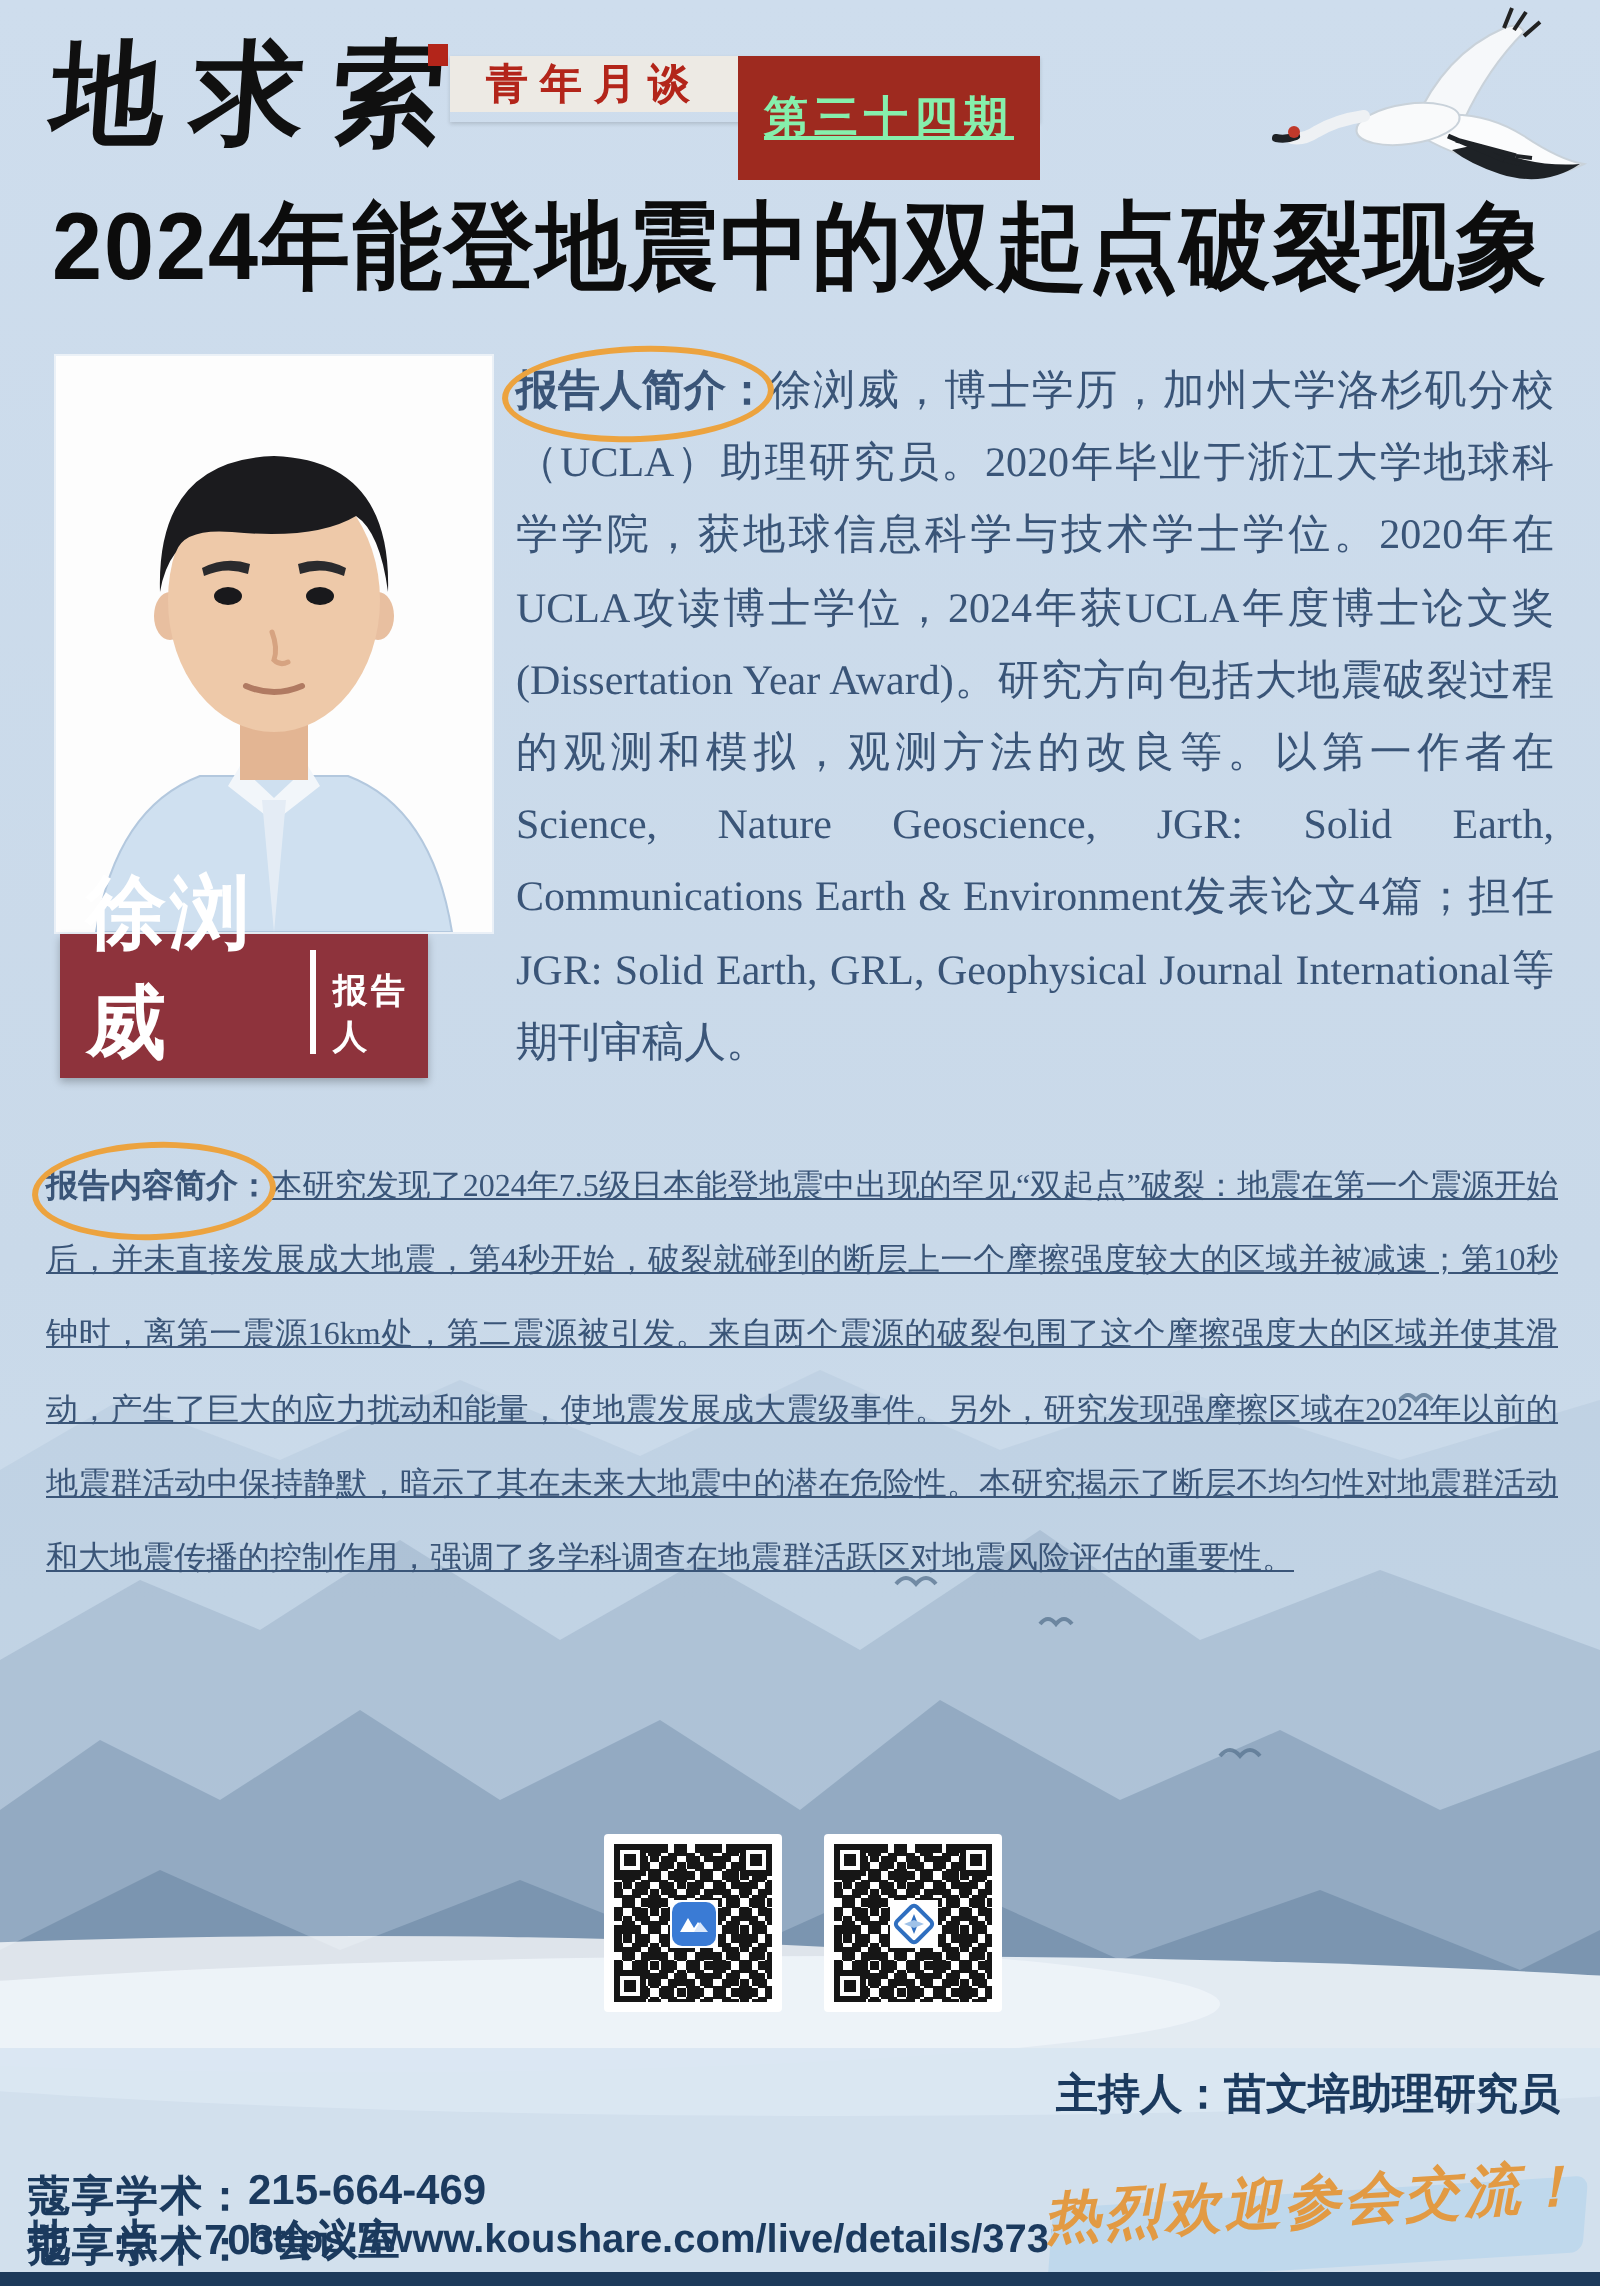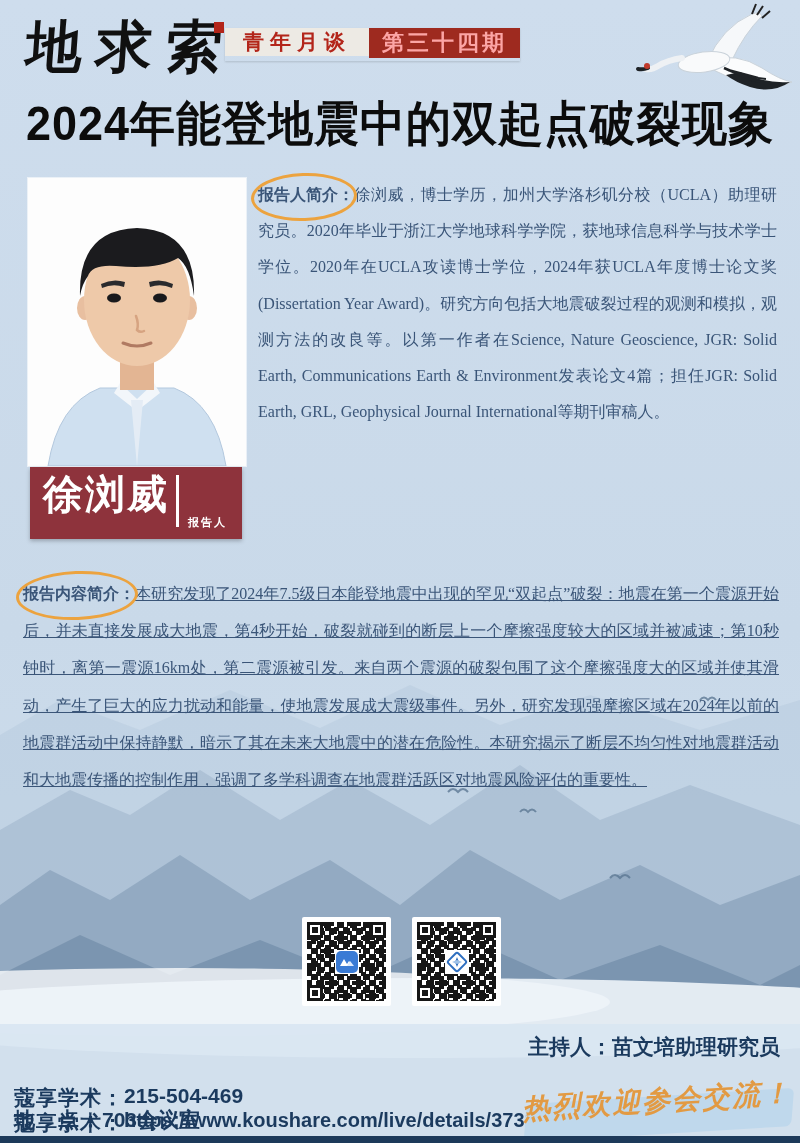--- a/index.html
+++ b/index.html
@@ -12,38 +12,38 @@
   .layer-art{position:absolute;inset:0;z-index:0;pointer-events:none;}
   .z{position:absolute;z-index:2;}
 
   
   .logo{left:26px;top:10px;font-family:"DejaVu Serif",serif;font-weight:bold;
         font-size:56px;color:#101010;letter-spacing:14px;transform:skewX(-4deg);}
   .red-accent{left:214px;top:22px;width:10px;height:11px;background:#b3251a;}
   .badge{left:225px;top:28px;height:33px;display:flex;align-items:flex-start;box-shadow:0 1px 2px rgba(0,0,0,.15);}
   .badge .series{background:#edeae4;color:#b3251a;font-size:21px;font-weight:bold;
         display:flex;align-items:center;padding:0 18px;letter-spacing:6px;}
-  .badge .issue{background:#9e2a1f;color:#fca5a5;font-size:22px;font-weight:bold;
-        display:flex;align-items:center;padding:0 13px;letter-spacing:3px;}
+  .badge .issue{background:#9e2a1f;color:#86efac;font-size:22px;font-weight:bold;
+        display:flex;align-items:center;padding:16px 13px;letter-spacing:3px;text-decoration:underline;}
   .crane{left:612px;top:0;width:188px;height:118px;}
 
   
   .title{left:0;right:0;top:92px;text-align:center;font-size:45px;font-weight:900;
         color:#0c0c0c;letter-spacing:1px;transform:scaleY(1.06);transform-origin:top;}
 
   
   .photo{left:28px;top:178px;width:218px;height:288px;background:#fbfbfb;box-shadow:0 0 0 1px rgba(255,255,255,.6);}
-  .nameplate{left:30px;top:467px;width:212px;height:72px;background:#8e333c;
-        display:flex;align-items:flex-start;box-shadow:0 2px 4px rgba(0,0,0,.25);}
+  .nameplate{left:30px;top:467px;width:184px;height:72px;background:#8e333c;
+        display:flex;align-items:flex-end;box-shadow:0 2px 4px rgba(0,0,0,.25);}
   .nameplate .nm{color:#fff;font-size:40px;font-weight:bold;letter-spacing:2px;padding-left:13px;}
   .nameplate .bar{width:3px;height:52px;background:#fff;margin:0 9px 0 7px;align-self:flex-start;margin-top:8px;}
-  .nameplate .role{color:#fff;font-size:11px;font-weight:bold;align-self:flex-end;margin-bottom:9px;letter-spacing:2px;}
+  .nameplate .role{color:#fff;font-size:17px;font-weight:bold;align-self:flex-end;margin-bottom:9px;letter-spacing:2px;}
 
   .para{font-family:"Liberation Serif","DejaVu Serif",serif;color:#3a5578;text-align:justify;}
-  .intro{left:258px;top:177px;width:519px;font-size:16px;line-height:36.2px;}
+  .intro{left:258px;top:177px;width:519px;font-size:21px;line-height:36.2px;}
   .abstract{left:23px;top:575px;width:756px;font-size:16px;line-height:37.2px;text-decoration:underline;}
   .circled{position:relative;display:inline-block;font-weight:bold;}
   .ellipse-mark{position:absolute;left:-7px;right:-3px;top:-4px;bottom:-8px;
         border:3px solid #eca33f;border-radius:50%;transform:rotate(-2deg);}
 
   
   .qr{width:89px;height:89px;background:#fff;padding:5px;box-sizing:border-box;border-radius:2px;}
   .qr-left{left:302px;top:917px;}
   .qr-right{left:412px;top:917px;}
   .qr-inner{position:relative;width:79px;height:79px;background:
@@ -174,21 +174,21 @@
       </div>
     </div>
   </div>
 
   <div class="z foot-row fr2">
     <span class="lbl">地　点：</span>
     <span class="val">703会议室</span>
   </div>
   <div class="z foot-row fr3">
     <span class="lbl">蔻享学术：</span>
-    <span class="val">215-504-469</span>
+    <span class="val">215-664-469</span>
   </div>
   <div class="z foot-row fr4">
     <span class="lbl">蔻享学术：</span>
     <span class="val">https://www.koushare.com/live/details/37312</span>
   </div>
   <div class="z host">主持人：苗文培助理研究员</div>
 
   <div class="z welcome">
     <span class="hl"></span>
     <span class="wt">热烈欢迎参会交流！</span>

